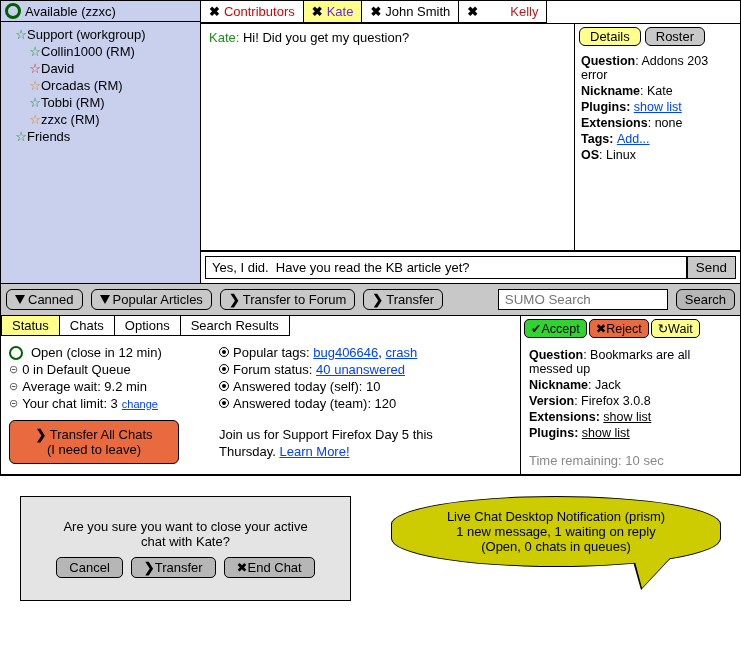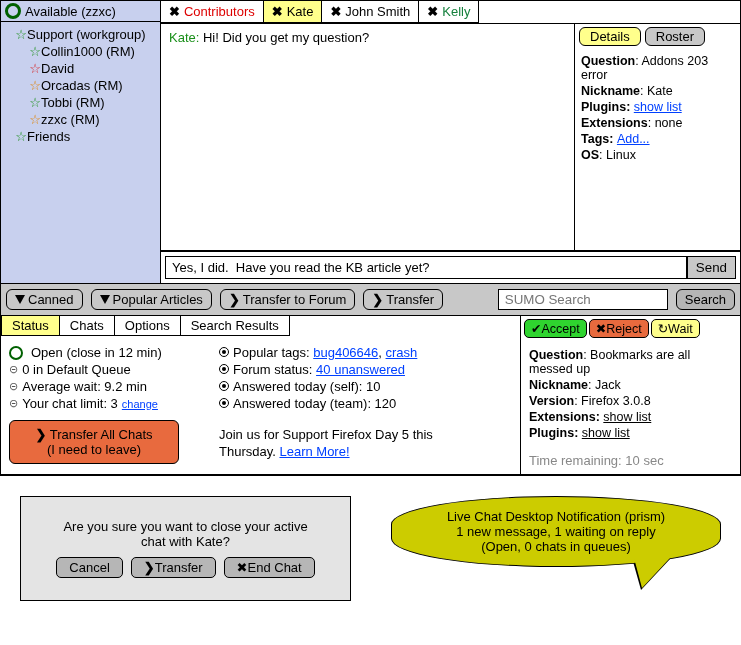--- a/index.html
+++ b/index.html
@@ -1,38 +1,38 @@
 <!DOCTYPE html>
 <html><head>
 <meta charset="utf-8">
 <style>
 * { box-sizing: border-box; margin: 0; padding: 0; }
 body { font-family: Arial, sans-serif; font-size: 13px; background: #fff; }
 .app { width: 741px; border: 1px solid #000; }
 .top-row { display: flex; border-bottom: 1px solid #000; }
-.sidebar { width: 160px; background: #c8d0ee; border-right: 1px solid #000; }
+.sidebar { width: 200px; background: #c8d0ee; border-right: 1px solid #000; }
 .status-bar { display: flex; align-items: center; padding: 2px 4px; border-bottom: 1px solid #000; background: #c8d0ee; }
 .circle-icon { width: 16px; height: 16px; border: 3px solid #006000; border-radius: 50%; margin-right: 4px; display: inline-block; }
 .tree { padding: 4px 6px; }
 .tree-item { padding: 1px 0; }
 .lvl1 { padding-left: 8px; }
 .lvl2 { padding-left: 22px; }
 .star { display: inline-block; width: 12px; text-align: center; }
 .star-green { color: #1a8f1a; }
 .star-red { color: #d62020; }
 .star-orange { color: #e08000; }
 .main { flex: 1; display: flex; flex-direction: column; }
 .tabs { display: flex; border-bottom: 1px solid #000; }
 .tab { border: 1px solid #000; border-top: none; border-left: none; padding: 3px 8px; cursor: pointer; display: flex; align-items: center; gap: 4px; }
 .tab:first-child { }
 .tab.active { background: #ffff8c; }
 .close-x { font-weight: bold; }
 .tab-red { color: #d00; }
-.tab-green { color: #000000; }
-.tab-orange { color: #15803d; }
+.tab-green { color: #6d28d9; }
+.tab-orange { color: #b91c1c; margin-left: 28px; }
 .tab-black { color: #000; }
 .chat-row { display: flex; flex: 1; border-bottom: 1px solid #000; min-height: 227px; }
 .chat-area { flex: 1; padding: 6px 8px; border-right: 1px solid #000; }
 .msg-speaker { color: #1a8f1a; }
 .details-col { width: 165px; display: flex; flex-direction: column; }
 .detail-tabs { display: flex; padding: 3px 4px; gap: 4px; }
 .btn { border: 1px solid #000; border-radius: 6px; padding: 1px 10px; cursor: pointer; font-size: 13px; background: #c8c8c8; }
 .btn.active { background: #ffff8c; }
 .details-body { padding: 4px 6px; font-size: 12.5px; }
 .details-body div { padding: 1px 0; }

